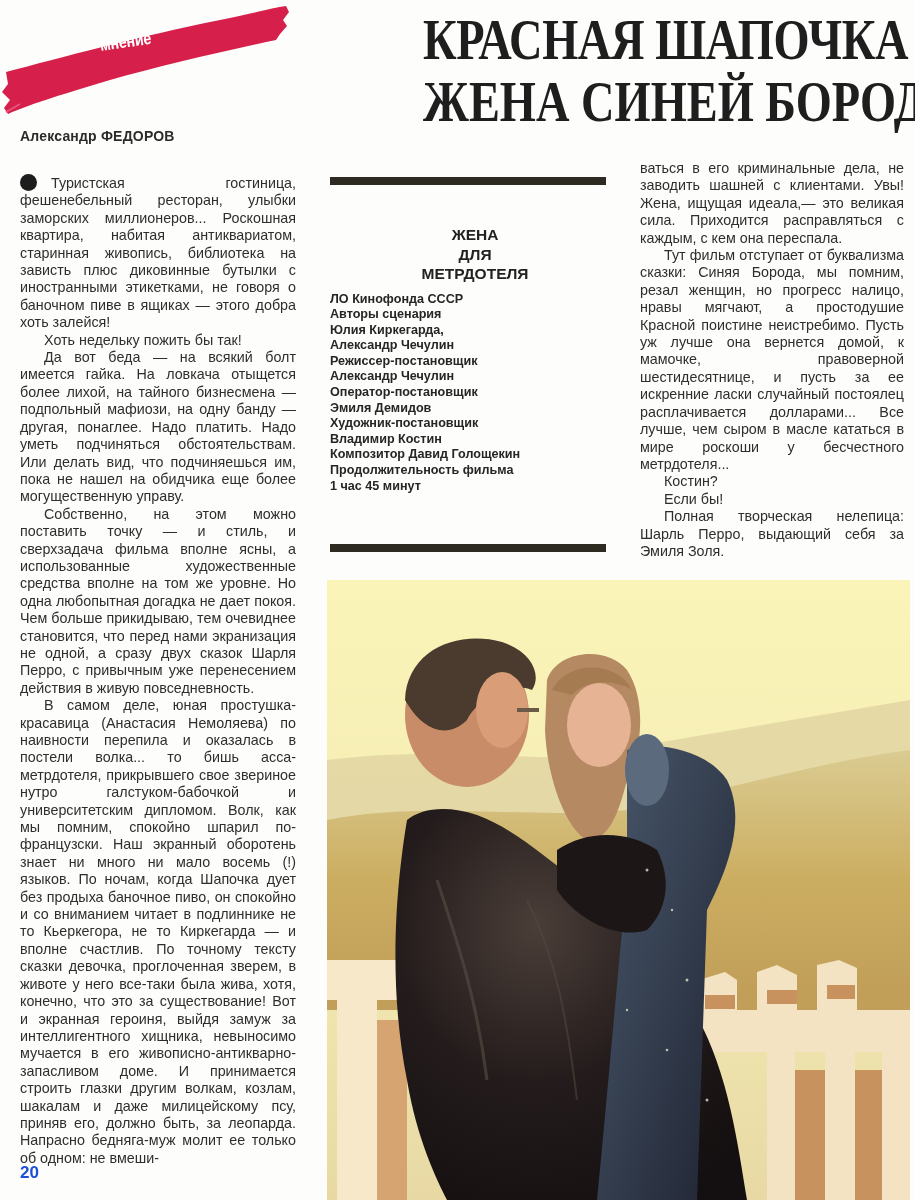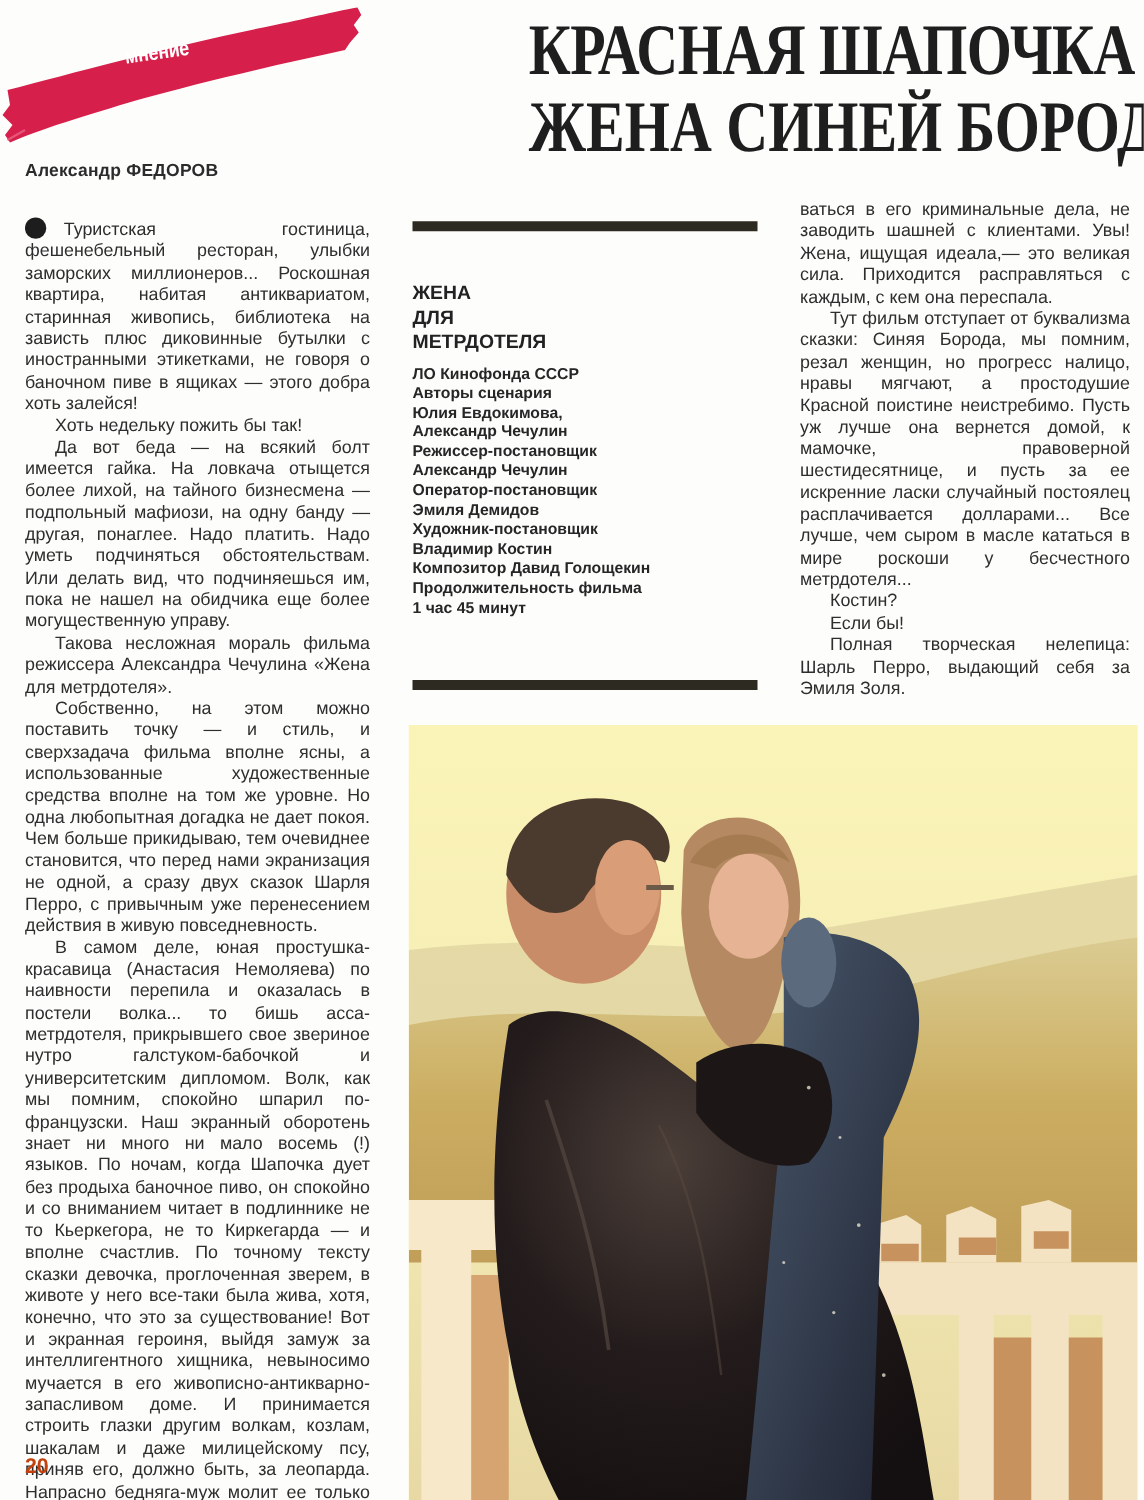--- a/index.html
+++ b/index.html
@@ -45,27 +45,27 @@
     display:inline-block; width:17px; height:17px; border-radius:50%;
     background:#1d1d1d; vertical-align:-3px; margin-right:14px;
   }
 
   .rule { left:330px; width:276px; height:8px; background:#2d2a22; }
   #rule-top { top:177px; }
   #rule-bottom { top:544px; }
 
   #credits { left:330px; top:225px; width:290px; }
   #credits-title {
-    font-weight:bold; font-size:15.5px; line-height:19.5px; color:#222; margin-bottom:8px;
+    font-weight:bold; font-size:15.5px; line-height:19.5px; color:#222; margin-bottom:8px;text-align:center;
   }
   #credits-title span { display:block; }
   #credits-list { font-weight:bold; font-size:12.6px; line-height:15.6px; color:#262626; }
   #credits-list div { white-space:nowrap; }
 
-  #page-number { left:20px; top:1163px; font-weight:bold; font-size:17px; color:#c2410c; }
+  #page-number { left:20px; top:1163px; font-weight:bold; font-size:17px; color:#1d4ed8; }
 
   #photo { left:327px; top:580px; width:583px; height:620px; overflow:hidden; background:#fbf3b8; }
   #photo svg { display:block; }
 </style>
 </head>
 <body>
 
 <div id="rubric" class="abs">
   <svg viewBox="0 0 300 120">
     <path d="M6 72 C 60 58, 140 36, 220 20 C 250 14, 272 8, 286 6 L 289 12 L 283 20 L 287 26 L 280 34 L 276 40 C 220 52, 160 66, 110 80 C 70 92, 30 104, 8 114 L 4 108 L 10 100 L 2 92 L 8 84 Z" fill="#d61f4b"></path>
@@ -78,36 +78,35 @@
 
 <div id="headline" class="abs">
   <span class="l1">КРАСНАЯ ШАПОЧКА –</span>
   <span class="l2">ЖЕНА СИНЕЙ БОРОДЫ</span>
 </div>
 
 <div id="col1" class="abs col">
   <p class="first"><span class="bullet"></span><span>Туристская гостиница, фешенебельный ресторан, улыбки заморских миллионеров... Роскошная квартира, набитая антиквариатом, старинная живопись, библиотека на зависть плюс диковинные бутылки с иностранными этикетками, не говоря о баночном пиве в ящиках — этого добра хоть залейся!</span></p>
   <p>Хоть недельку пожить бы так!</p>
   <p>Да вот беда — на всякий болт имеется гайка. На ловкача отыщется более лихой, на тайного бизнесмена — подпольный мафиози, на одну банду — другая, понаглее. Надо платить. Надо уметь подчиняться обстоятельствам. Или делать вид, что подчиняешься им, пока не нашел на обидчика еще более могущественную управу.</p>
-  <p>Такова несложная мораль фильма режиссера Александра Чечулина «Жена для метрдотеля».</p>
   <p>Собственно, на этом можно поставить точку — и стиль, и сверхзадача фильма вполне ясны, а использованные художественные средства вполне на том же уровне. Но одна любопытная догадка не дает покоя. Чем больше прикидываю, тем очевиднее становится, что перед нами экранизация не одной, а сразу двух сказок Шарля Перро, с привычным уже перенесением действия в живую повседневность.</p>
   <p>В самом деле, юная простушка-красавица (Анастасия Немоляева) по наивности перепила и оказалась в постели волка... то бишь асса-метрдотеля, прикрывшего свое звериное нутро галстуком-бабочкой и университетским дипломом. Волк, как мы помним, спокойно шпарил по-французски. Наш экранный оборотень знает ни много ни мало восемь (!) языков. По ночам, когда Шапочка дует без продыха баночное пиво, он спокойно и со вниманием читает в подлиннике не то Кьеркегора, не то Киркегарда — и вполне счастлив. По точному тексту сказки девочка, проглоченная зверем, в животе у него все-таки была жива, хотя, конечно, что это за существование! Вот и экранная героиня, выйдя замуж за интеллигентного хищника, невыносимо мучается в его живописно-антикварно-запасливом доме. И принимается строить глазки другим волкам, козлам, шакалам и даже милицейскому псу, приняв его, должно быть, за леопарда. Напрасно бедняга-муж молит ее только об одном: не вмеши-</p>
 </div>
 
 <div id="rule-top" class="abs rule"></div>
 <div id="credits" class="abs">
   <div id="credits-title">
     <span>ЖЕНА</span>
     <span>ДЛЯ</span>
     <span>МЕТРДОТЕЛЯ</span>
   </div>
   <div id="credits-list">
     <div>ЛО Кинофонда СССР</div>
     <div>Авторы сценария</div>
-    <div>Юлия Евдокимова,</div>
+    <div>Юлия Киркегарда,</div>
     <div>Александр Чечулин</div>
     <div>Режиссер-постановщик</div>
     <div>Александр Чечулин</div>
     <div>Оператор-постановщик</div>
     <div>Эмиля Демидов</div>
     <div>Художник-постановщик</div>
     <div>Владимир Костин</div>
     <div>Композитор Давид Голощекин</div>
     <div>Продолжительность фильма</div>
     <div>1 час 45 минут</div>

